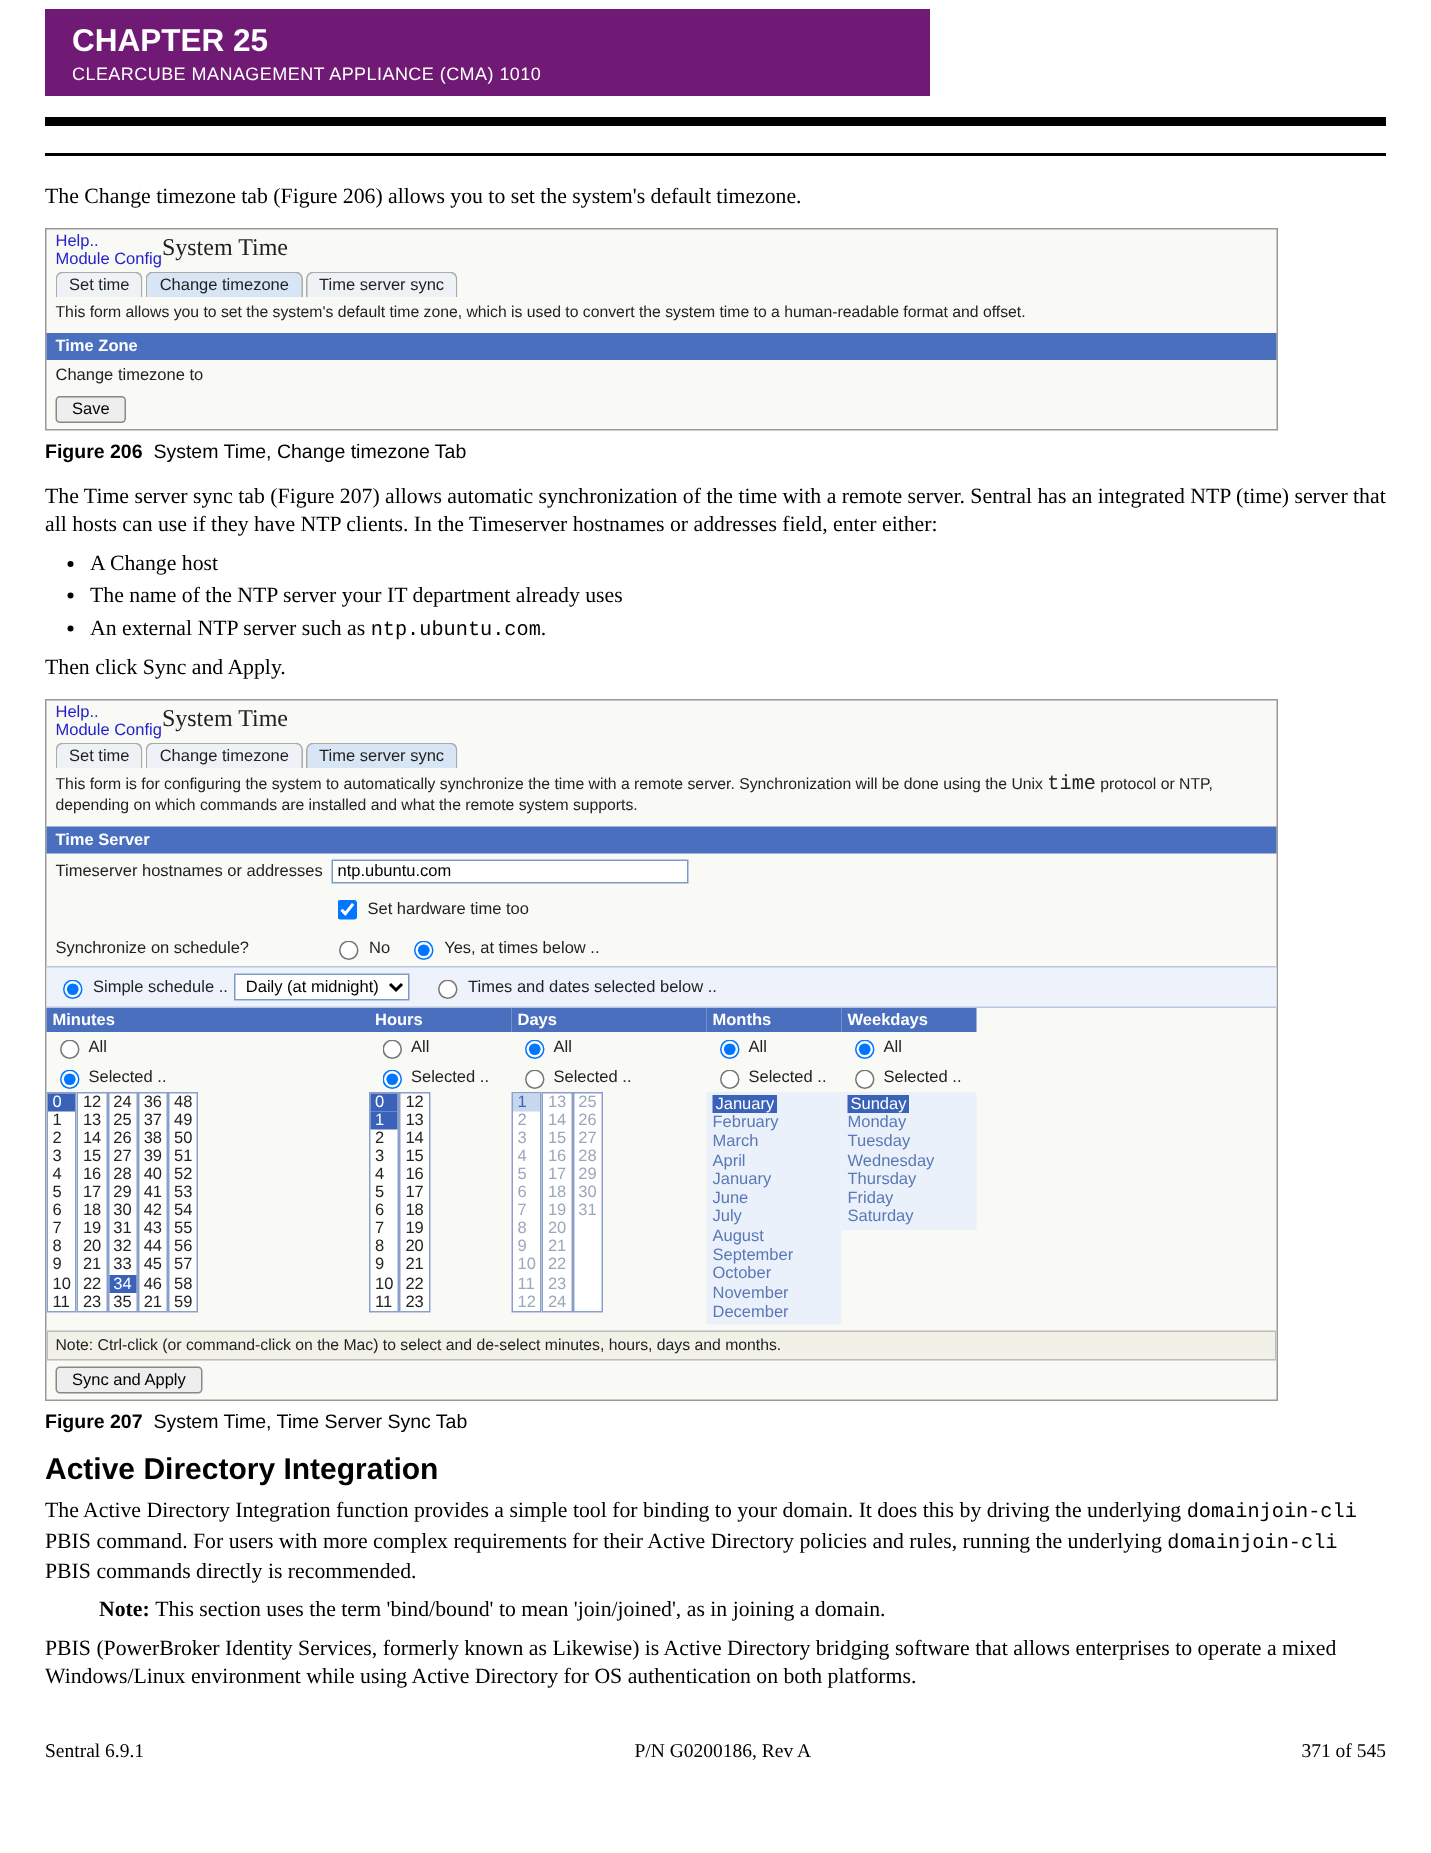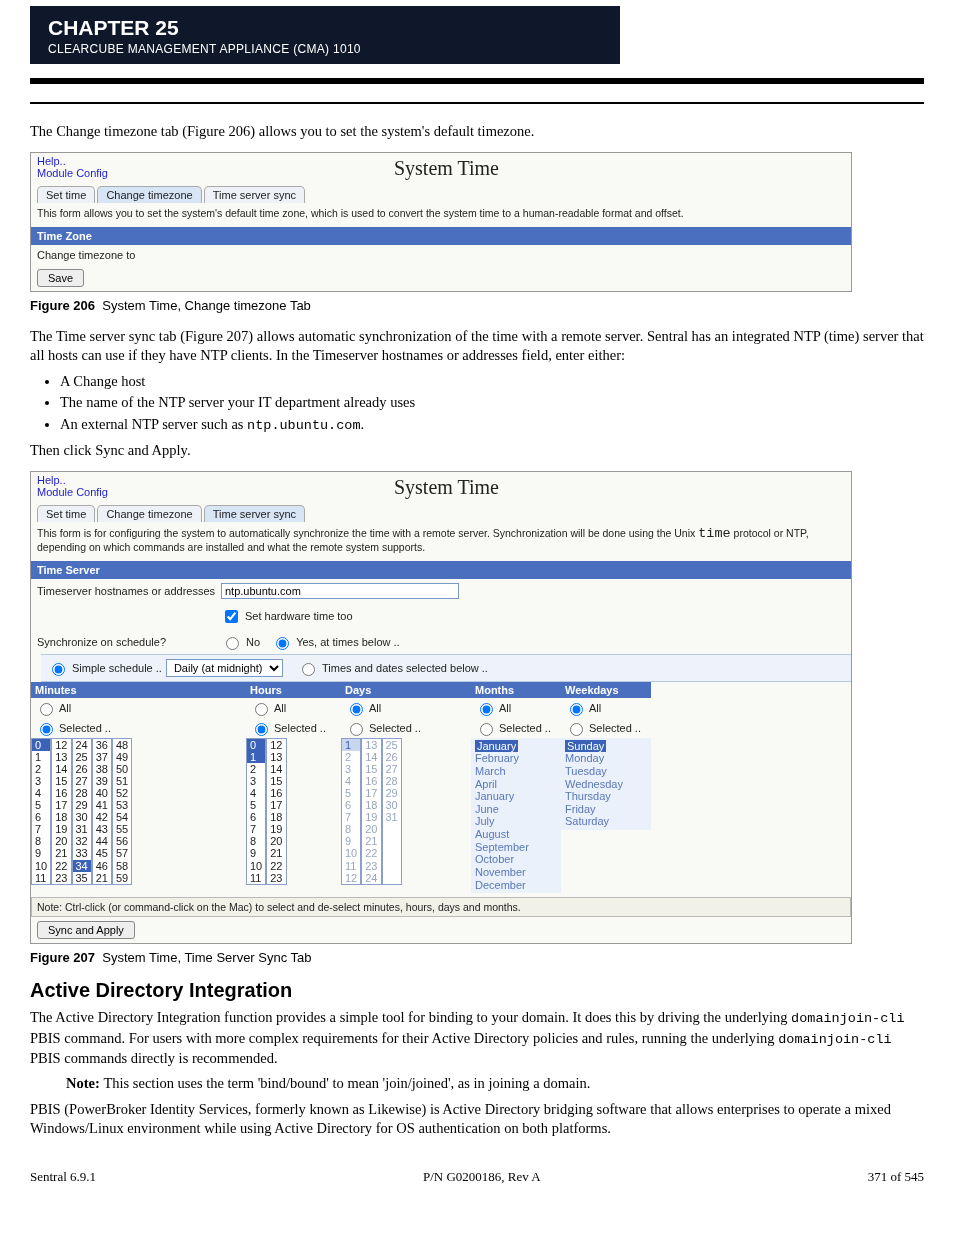--- a/index.html
+++ b/index.html
@@ -1,36 +1,36 @@
 <!DOCTYPE html>
 <html><head>
 <meta charset="utf-8">
 <style>
   html,body{margin:0;padding:0;background:#fff;font-family:"Times New Roman",serif;color:#000;}
   .page{width:954px;margin:0 auto;padding:0 30px 80px;box-sizing:border-box;}
   
   .hdr{display:flex;align-items:flex-end;margin-top:6px;}
-  .hdr-black{background:#0f172a;color:#fff;padding:10px 18px 8px;width:590px;box-sizing:border-box;}
+  .hdr-black{background:#701a75;color:#fff;padding:10px 18px 8px;width:590px;box-sizing:border-box;}
   .hdr-ch{font-size:21px;font-weight:bold;font-family:Arial,sans-serif;}
   .hdr-sub{font-size:12px;font-family:Arial,sans-serif;letter-spacing:.3px;margin-top:2px;}
   .rule-big{height:6px;background:#000;margin:14px 0 18px;}
   .rule-small{height:2px;background:#000;margin:6px 0 18px;}
   
   p.body{font-size:14.5px;line-height:1.35;margin:6px 0;}
   ul.body{font-size:14.5px;line-height:1.35;margin:6px 0 6px 30px;padding:0;}
   ul.body li{margin:2px 0;}
   h2.sec{font-family:Arial,sans-serif;font-size:20px;font-weight:bold;margin:4px 0 4px;}
   .figwrap{margin:10px 0;}
   .cap{font-family:Arial,sans-serif;font-size:13px;margin:6px 0 14px;}
   .cap b{font-weight:bold;}
   code,.tt{font-family:"Courier New",monospace;font-size:13.5px;}
   
   .shot{border:1px solid #999;background:#f9f9f5;font-family:Tahoma,Arial,sans-serif;font-size:11px;color:#222;}
   .shot a.link{color:#2222cc;text-decoration:none;}
-  .shot .title{font-size:20px;font-family:"Times New Roman",serif;text-align:center;padding:2px 0 6px;font-weight:normal;}
+  .shot .title{font-size:16px;font-family:"Times New Roman",serif;text-align:left;padding:2px 0 6px;font-weight:normal;}
   .shot .hdrrow{display:flex;justify-content:space-between;padding:2px 6px 0;}
   .tabsrow{padding:0 6px;}
   .tab{display:inline-block;border:1px solid #aaa;border-bottom:none;border-radius:5px 5px 0 0;
        padding:2px 8px;margin-right:-1px;background:#eef2f6;font-size:11px;}
   .tab.sel{background:#d7e5f5;}
   .desc{font-size:10.5px;padding:4px 6px 8px;}
   .bluebar{background:#4a6fbf;color:#fff;font-weight:bold;font-size:11px;padding:3px 6px;}
   .rowline{display:flex;align-items:center;padding:4px 6px;gap:4px;}
   input.sel, select.sel{font-family:Tahoma,Arial,sans-serif;font-size:11px;border:1px solid #7a9ac6;background:#fff;padding:1px 3px;}
   .btn{border:1px solid #888;background:#eee;font-size:11px;padding:2px 10px;border-radius:3px;}
@@ -129,21 +129,21 @@
       </div>
       <div class="rowline" style="padding-left:190px;">
         <input type="checkbox" checked="" style="">
         <span>Set hardware time too</span>
       </div>
       <div class="rowline">
         <span style="width:180px;">Synchronize on schedule?</span>
         <input type="radio" style=""><span>No</span>
         &nbsp;<input type="radio" checked="" style=""><span>Yes, at times below ..</span>
       </div>
-      <div class="rowline" style="background:#eef3fb;border-top:1px solid #b8c8e0;border-bottom:1px solid #b8c8e0;margin-left:10px;">
+      <div class="rowline" style="background:#eef3fb;border-top:1px solid #b8c8e0;border-bottom:1px solid #b8c8e0;">
         <input type="radio" checked="" style="">
         <span>Simple schedule ..</span>
         <select class="sel"><option>Daily (at midnight)</option></select>
         &nbsp;&nbsp;<input type="radio" style="">
         <span>Times and dates selected below ..</span>
       </div>
 
       <div class="flex" style="padding:0 0 2px 0;">
 
         <div class="col" style="width:215px;">

